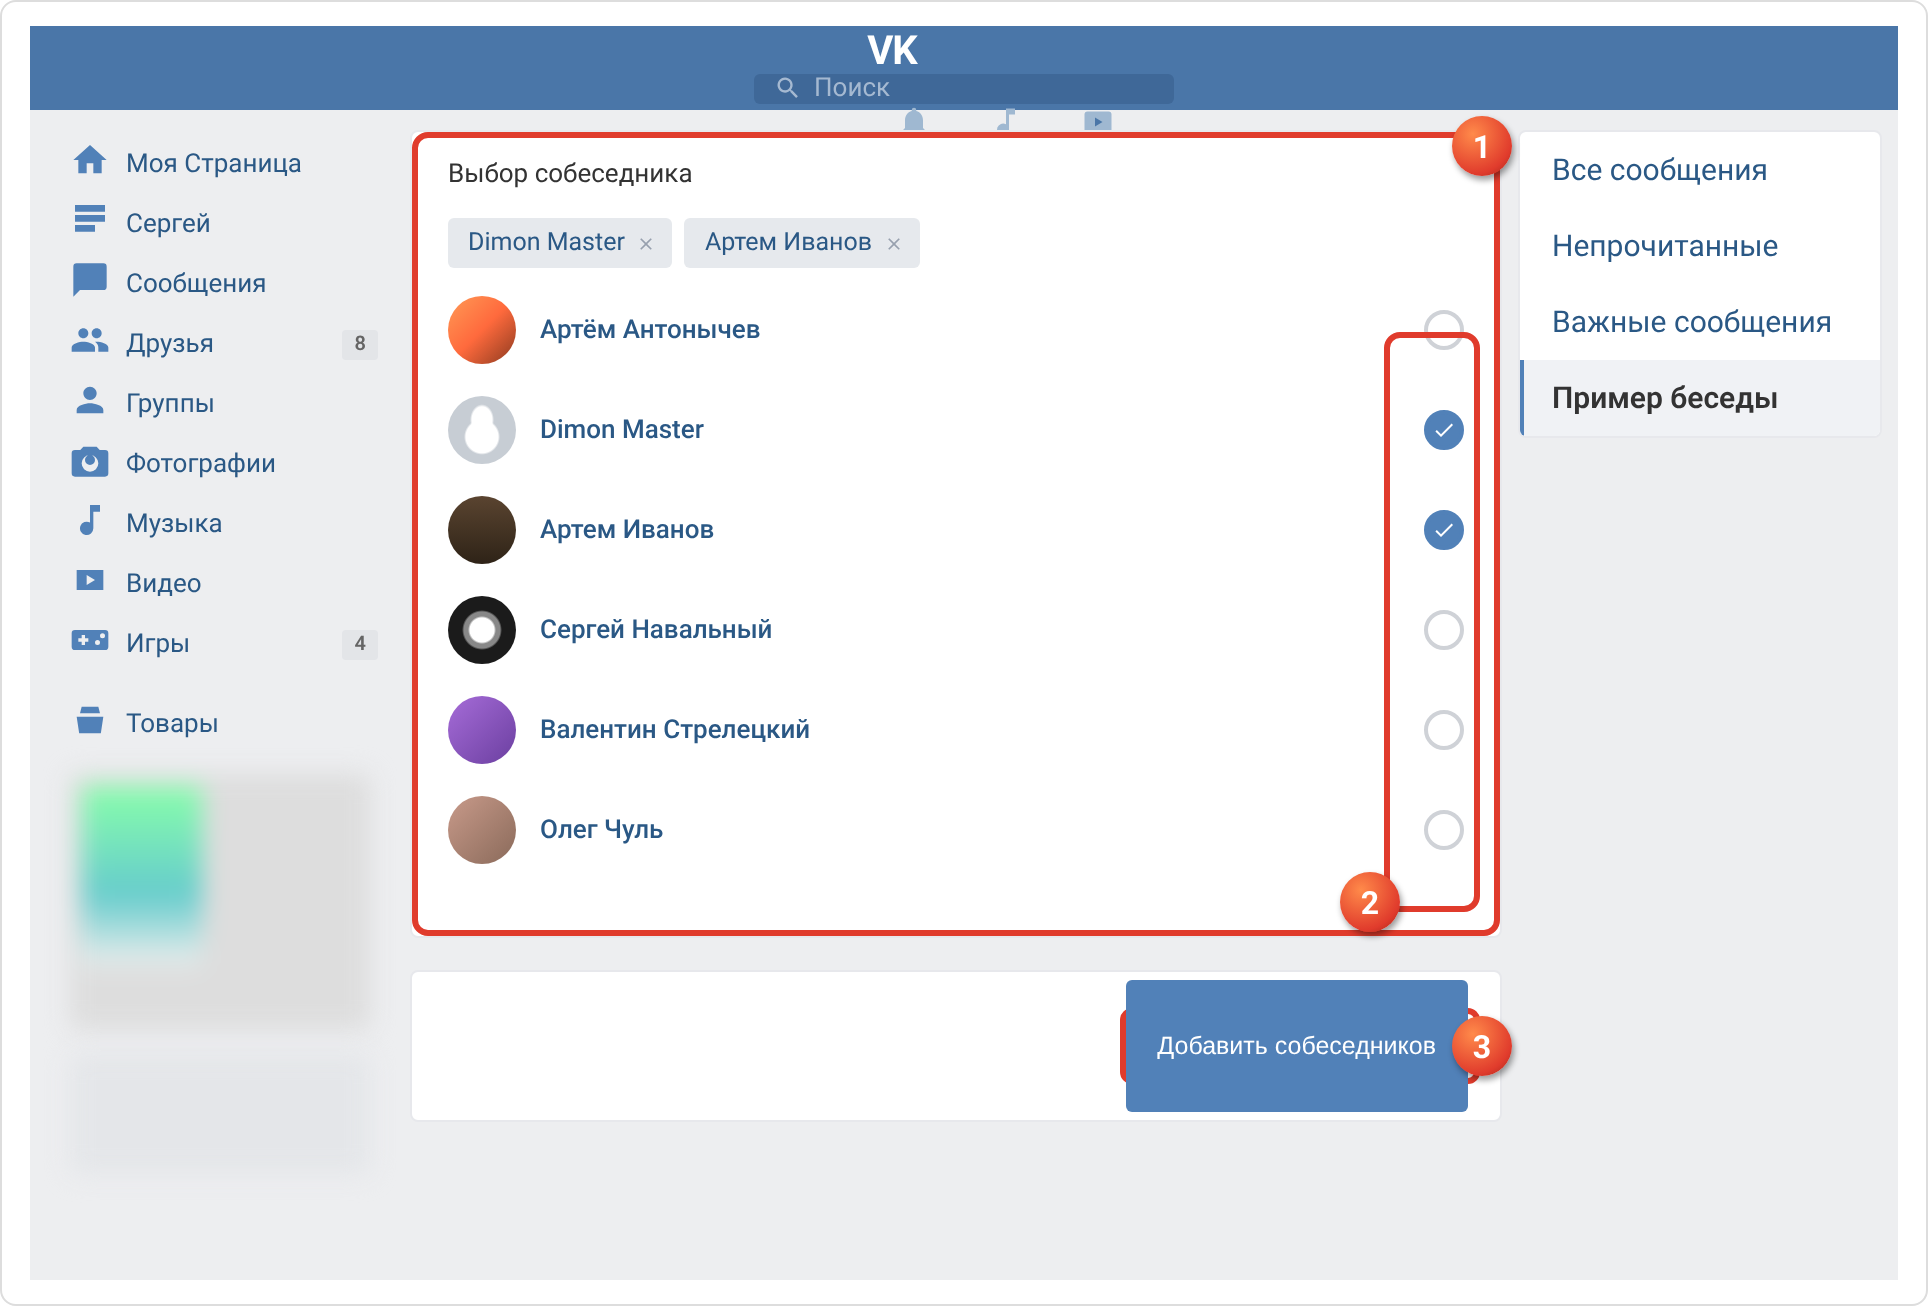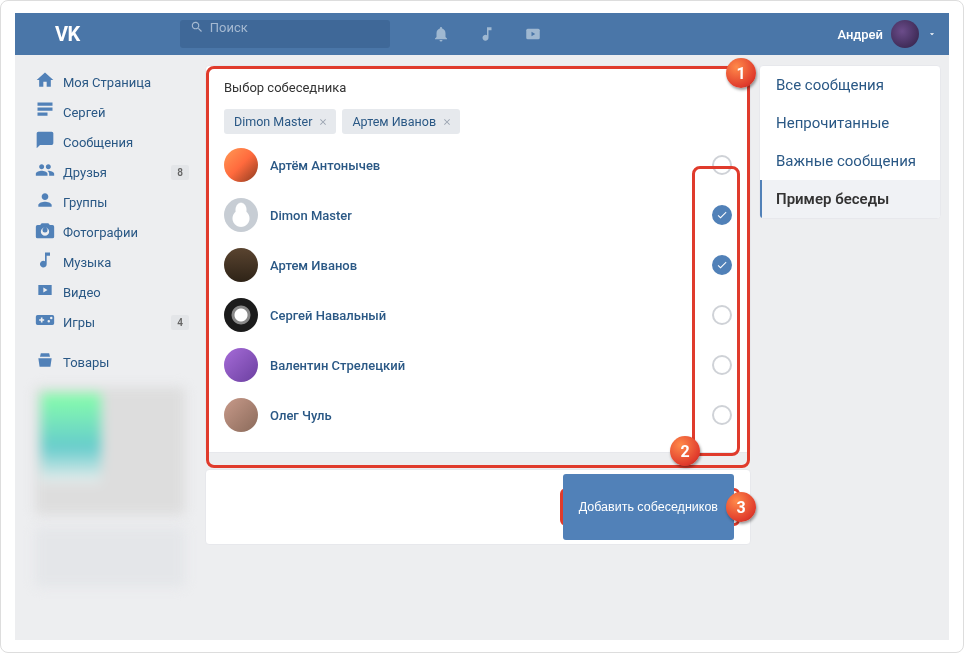--- a/index.html
+++ b/index.html
@@ -1,19 +1,19 @@
 <!DOCTYPE html>
 <html><head>
 <meta charset="utf-8">
 <style>
 * { margin: 0; padding: 0; box-sizing: border-box; }
 body { font-family: -apple-system, BlinkMacSystemFont, "Segoe UI", Roboto, Helvetica, Arial, sans-serif; font-size: 13px; background: #fff; }
 .frame { width: 964px; height: 653px; background: #fff; border: 1px solid #ddd; border-radius: 8px; overflow: hidden; position: relative; }
 .inner { position: absolute; top: 12px; left: 14px; right: 14px; bottom: 12px; background: #edeef0; border-radius: 0; overflow: hidden; }
-.topbar { height: 42px; background: #4a76a8; display: flex; align-items: center; padding: 0 12px; color: #fff; }
+.topbar { height: 42px; background: #4a76a8; display: flex; align-items: center; padding: 0 12px; color: #fff; flex-direction: column; }
 .logo { font-weight: 700; font-size: 20px; margin-left: 28px; margin-right: 100px; letter-spacing: -0.5px; }
 .search { display: flex; background: #3f6898; width: 210px; height: 28px; border-radius: 3px; padding: 0 10px; color: #a5b9d1; }
 .search svg { width: 14px; height: 14px; margin-right: 6px; fill: #a5b9d1; }
 .topicons { display: flex; align-items: center; gap: 28px; margin-left: 42px; }
 .topicons svg { width: 18px; height: 18px; fill: #9fb8d1; }
 .topuser { margin-left: auto; display: flex; align-items: center; gap: 8px; color: #fff; font-weight: 500; }
 .avatar-sm { width: 28px; height: 28px; border-radius: 50%; background: radial-gradient(circle at 40% 40%, #6b4c8a, #2e1f44); }
 .chev { width: 10px; height: 10px; fill: #fff; }
 
 .layout { display: flex; height: calc(100% - 42px); }
@@ -23,21 +23,21 @@
 .navicon { width: 20px; height: 20px; margin-right: 8px; fill: #5181b8; flex-shrink: 0; }
 .navlabel { color: #2a5885; }
 .navbadge { margin-left: auto; background: #e3e5e8; color: #656565; font-size: 10px; font-weight: 600; padding: 2px 6px; border-radius: 2px; }
 .navsep { height: 10px; }
 .blurcard { margin: 12px 8px; width: 150px; height: 128px; background: #ddd; border-radius: 4px; filter: blur(6px); position: relative; }
 .blurcard::before { content: ""; position: absolute; top: 6px; left: 6px; width: 60px; height: 90px; background: linear-gradient(#8fa, #6cc 60%, #eee); border-radius: 2px; }
 .blurcard2 { margin: 12px 8px; width: 150px; height: 60px; background: #e4e6e9; border-radius: 4px; filter: blur(6px); }
 
 .centercol { flex: 1; padding: 10px 8px 0 8px; position: relative; }
 .dialog { background: #fff; border: 1px solid #e7e8ec; border-radius: 4px; margin-bottom: 16px; position: relative; }
-.dialog-inner { padding: 14px 18px 12px 18px; }
+.dialog-inner { padding: 14px 18px 28px 18px; }
 .dialog-title { font-size: 13px; color: #333; margin-bottom: 14px; }
 .chips { display: flex; gap: 6px; margin-bottom: 6px; }
 .chip { background: #e6e9ed; border-radius: 3px; padding: 5px 8px 5px 10px; display: flex; align-items: center; gap: 6px; color: #2a5885; font-size: 12.5px; }
 .chip-x { width: 10px; height: 10px; fill: #97a0ae; cursor: pointer; }
 .userlist { list-style: none; }
 .userrow { display: flex; align-items: center; padding: 8px 0; }
 .uavatar { width: 34px; height: 34px; border-radius: 50%; margin-right: 12px; background: #b7c1cd; position: relative; overflow: hidden; }
 .ua1 { background: linear-gradient(135deg, #ff9a56, #ff6a3d, #8b3a1f); }
 .ua2 { background: #c7cdd4; }
 .ua2::after { content: ""; position: absolute; inset: 0; background: radial-gradient(circle at 50% 60%, #fff 0 8px, transparent 9px), radial-gradient(ellipse at 50% 35%, #fff 0 5px, transparent 6px); }

